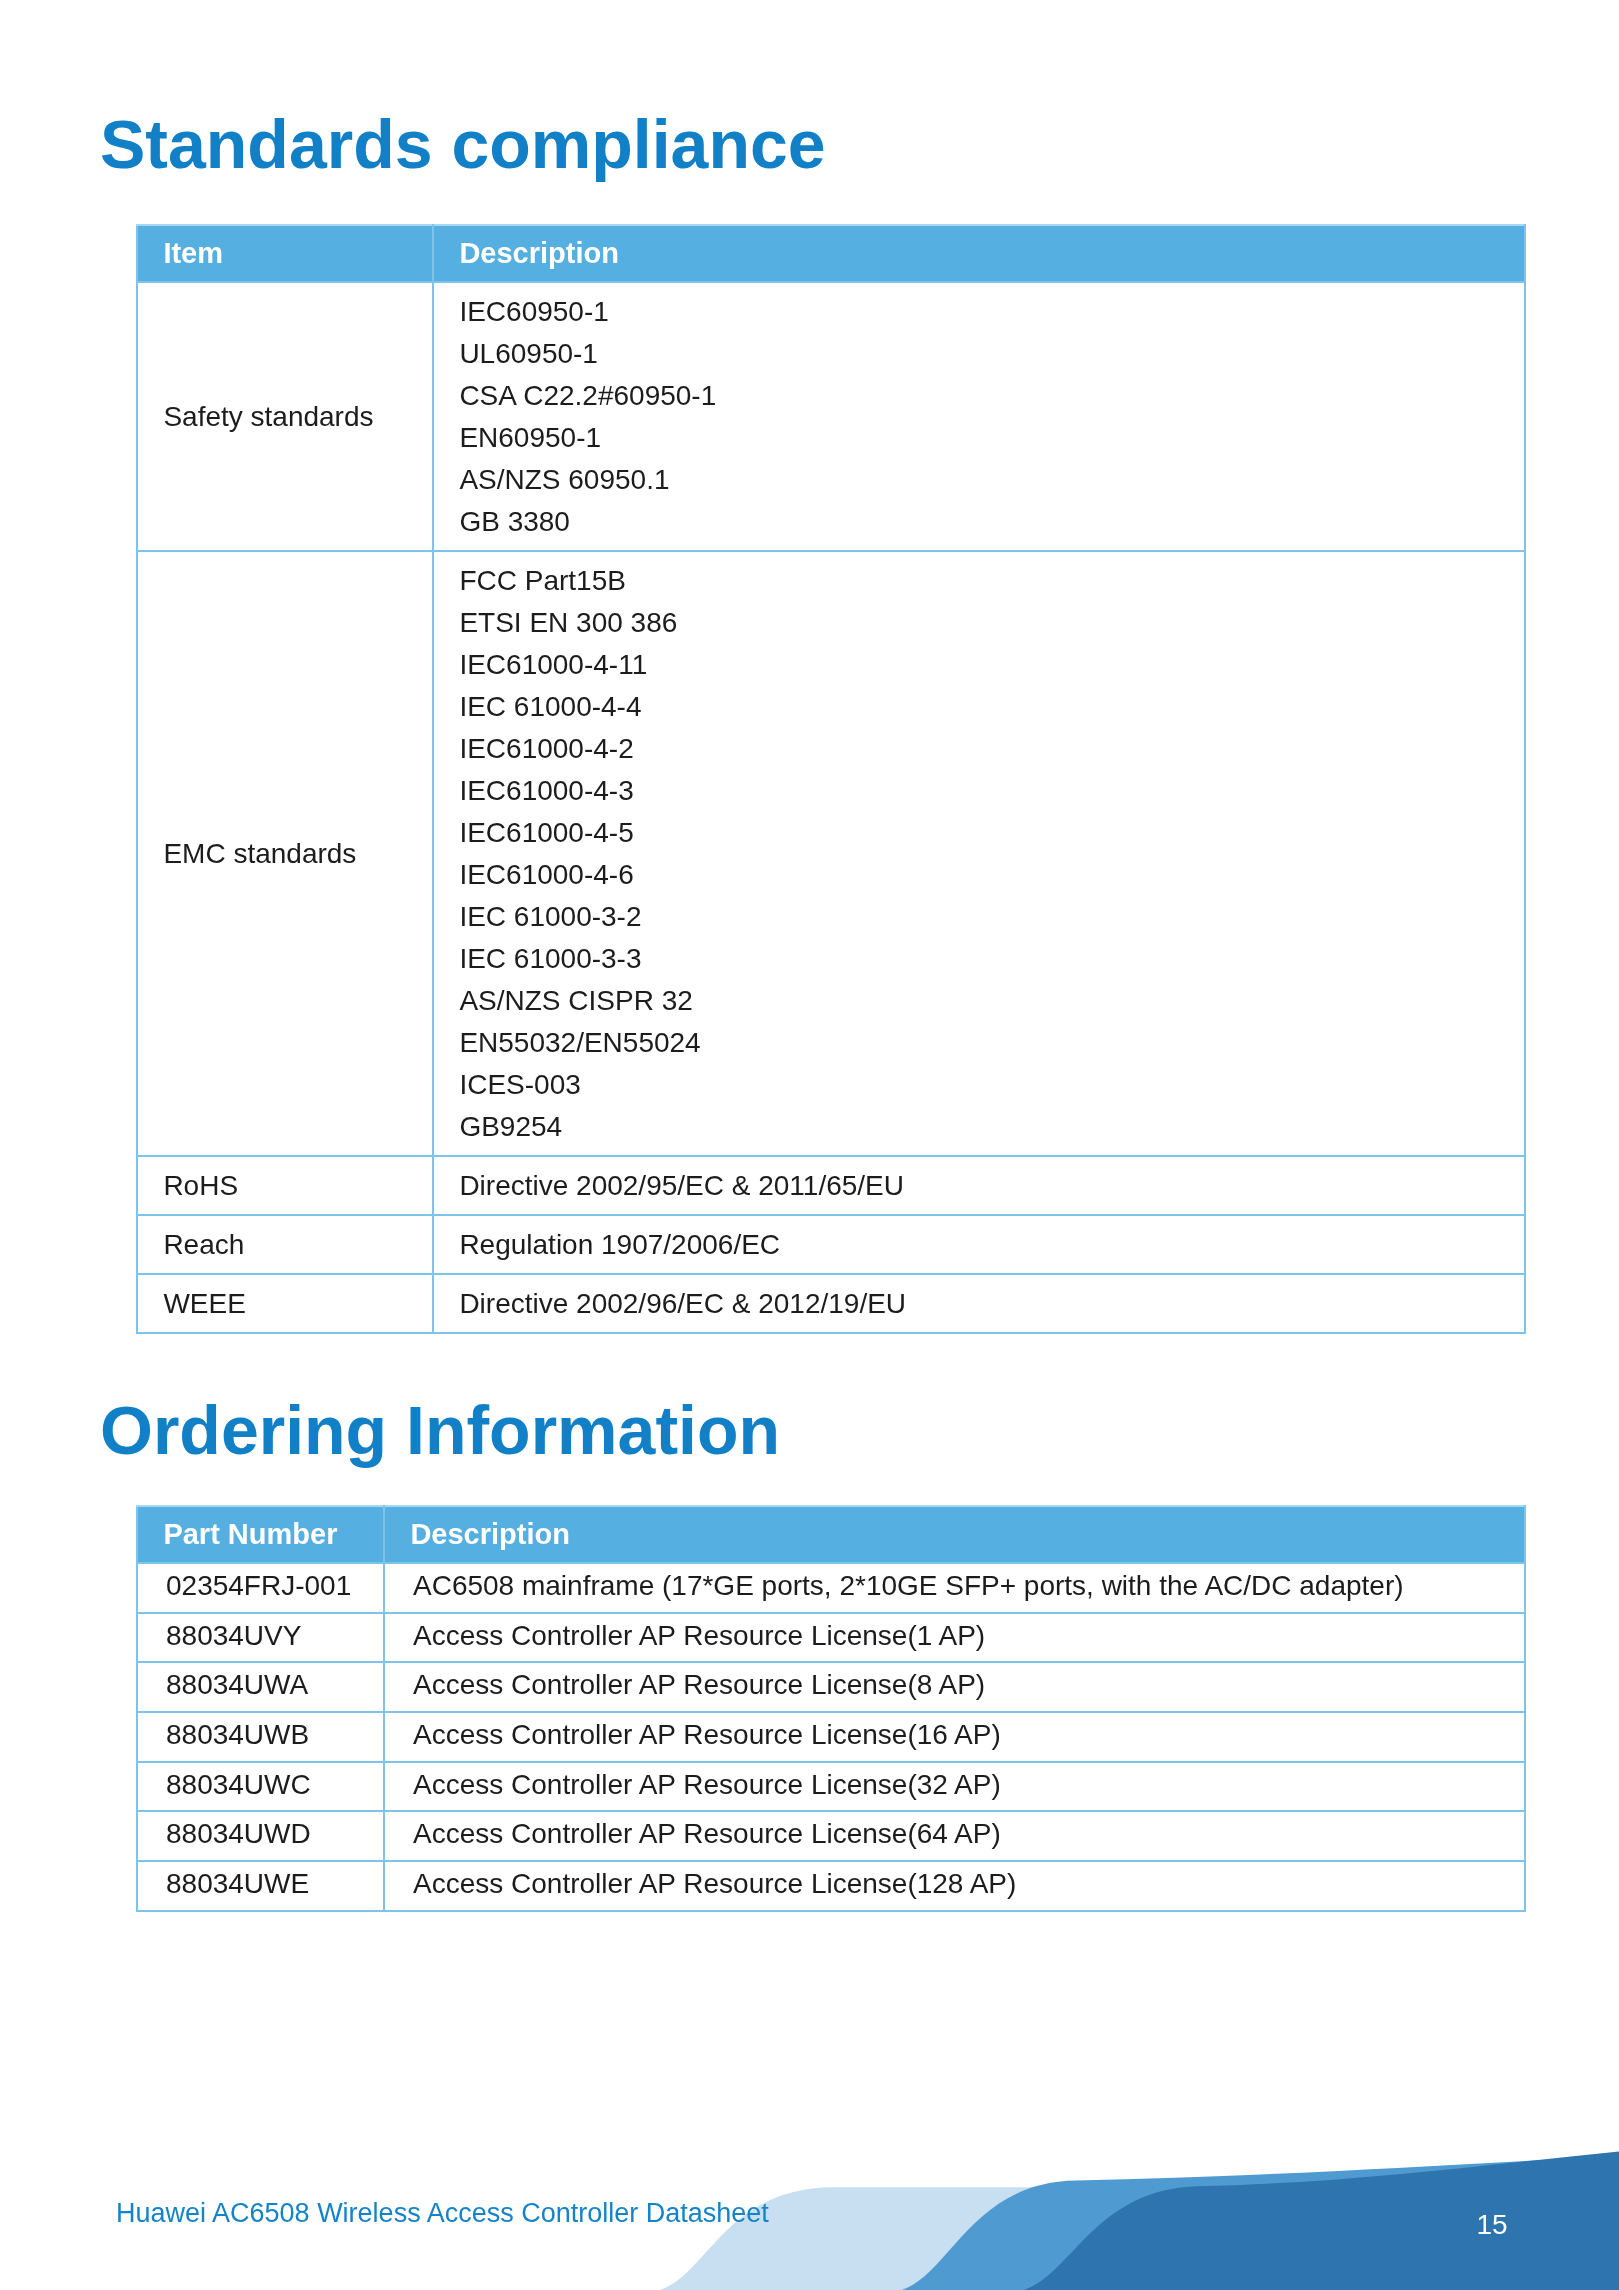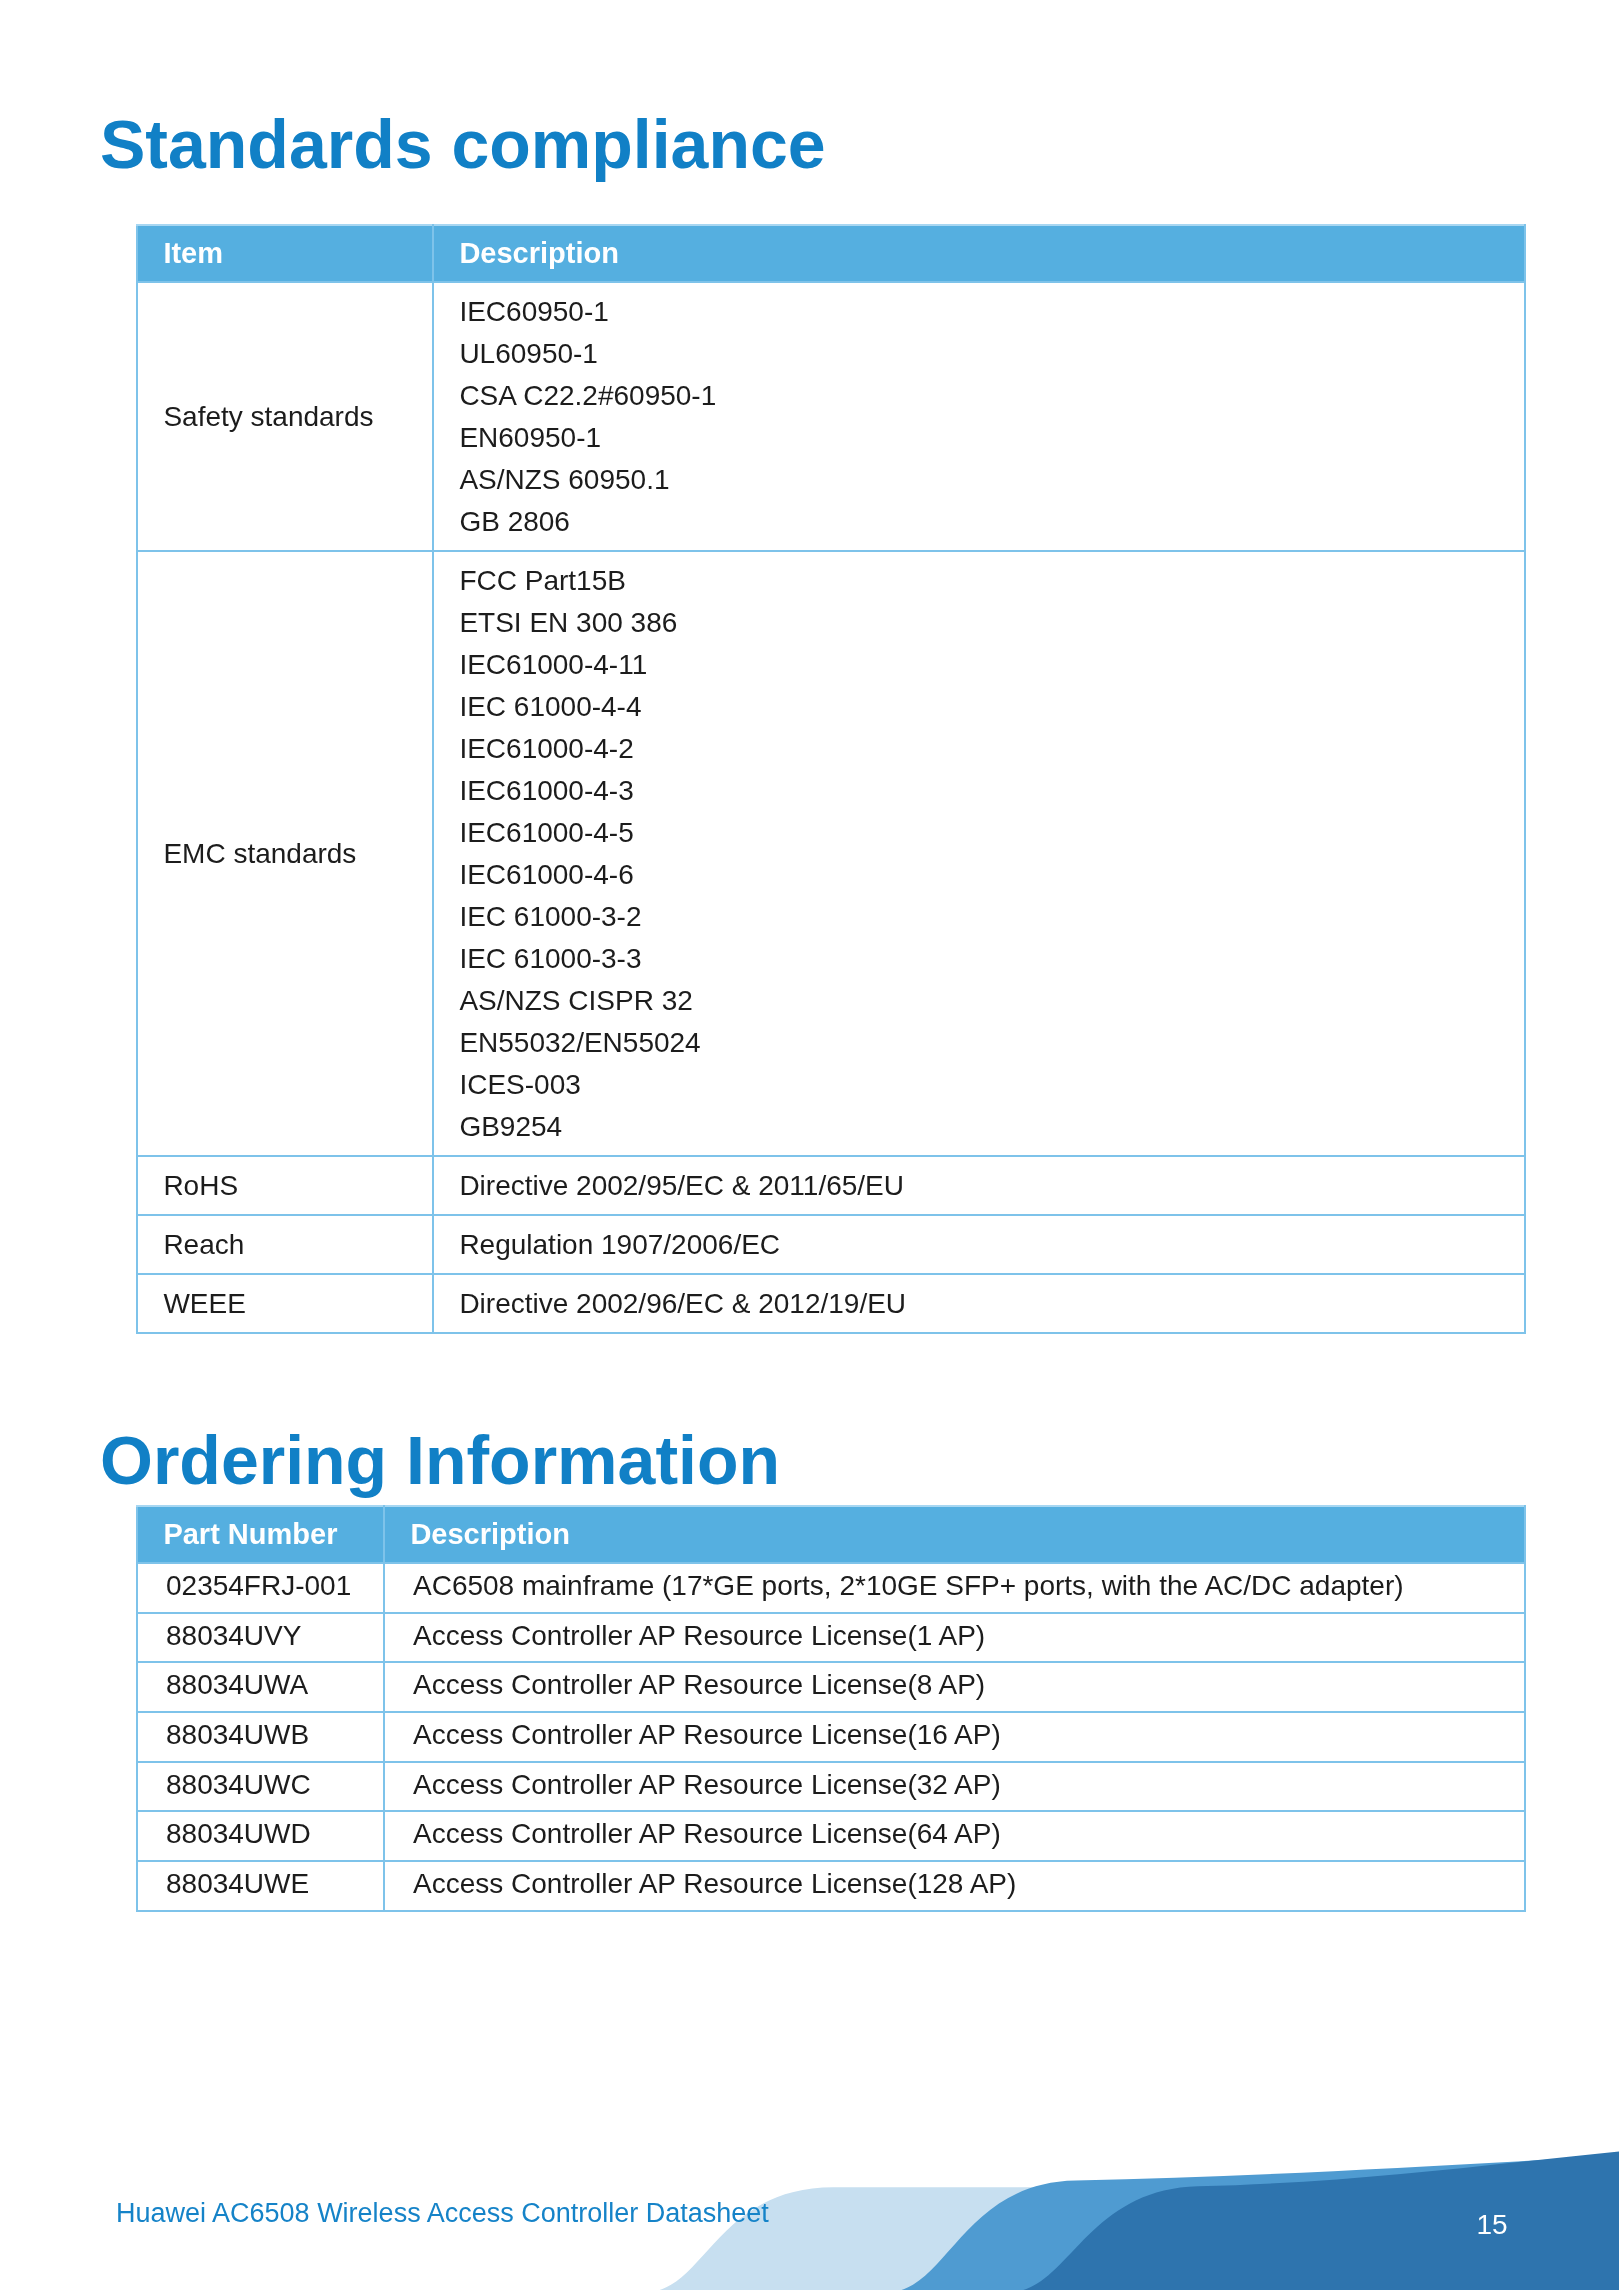--- a/index.html
+++ b/index.html
@@ -15,21 +15,21 @@
     left:100px;
     margin:0;
     font-size:68px;
     line-height:58px;
     font-weight:bold;
     color:#1180C6;
     letter-spacing:0px;
     white-space:nowrap;
   }
   #title-standards{top:115px;}
-  #title-ordering{top:1401px;margin-top:30px;}
+  #title-ordering{top:1401px;}
 
   table.data-table{
     position:absolute;
     left:116px;
     width:1388px;
     border-collapse:collapse;
     table-layout:fixed;
     background:#ffffff;
     margin-left:20px;
   }
@@ -103,21 +103,21 @@
     </thead>
     <tbody id="standards-body">
         <tr>
           <td>Safety standards</td>
           <td class="desc-cell">
             <div class="cell-line">IEC60950-1</div>
             <div class="cell-line">UL60950-1</div>
             <div class="cell-line">CSA C22.2#60950-1</div>
             <div class="cell-line">EN60950-1</div>
             <div class="cell-line">AS/NZS 60950.1</div>
-            <div class="cell-line">GB 2806</div>
+            <div class="cell-line">GB 3380</div>
           </td>
         </tr>
         <tr>
           <td>EMC standards</td>
           <td class="desc-cell">
             <div class="cell-line">FCC Part15B</div>
             <div class="cell-line">ETSI EN 300 386</div>
             <div class="cell-line">IEC61000-4-11</div>
             <div class="cell-line">IEC 61000-4-4</div>
             <div class="cell-line">IEC61000-4-2</div>

